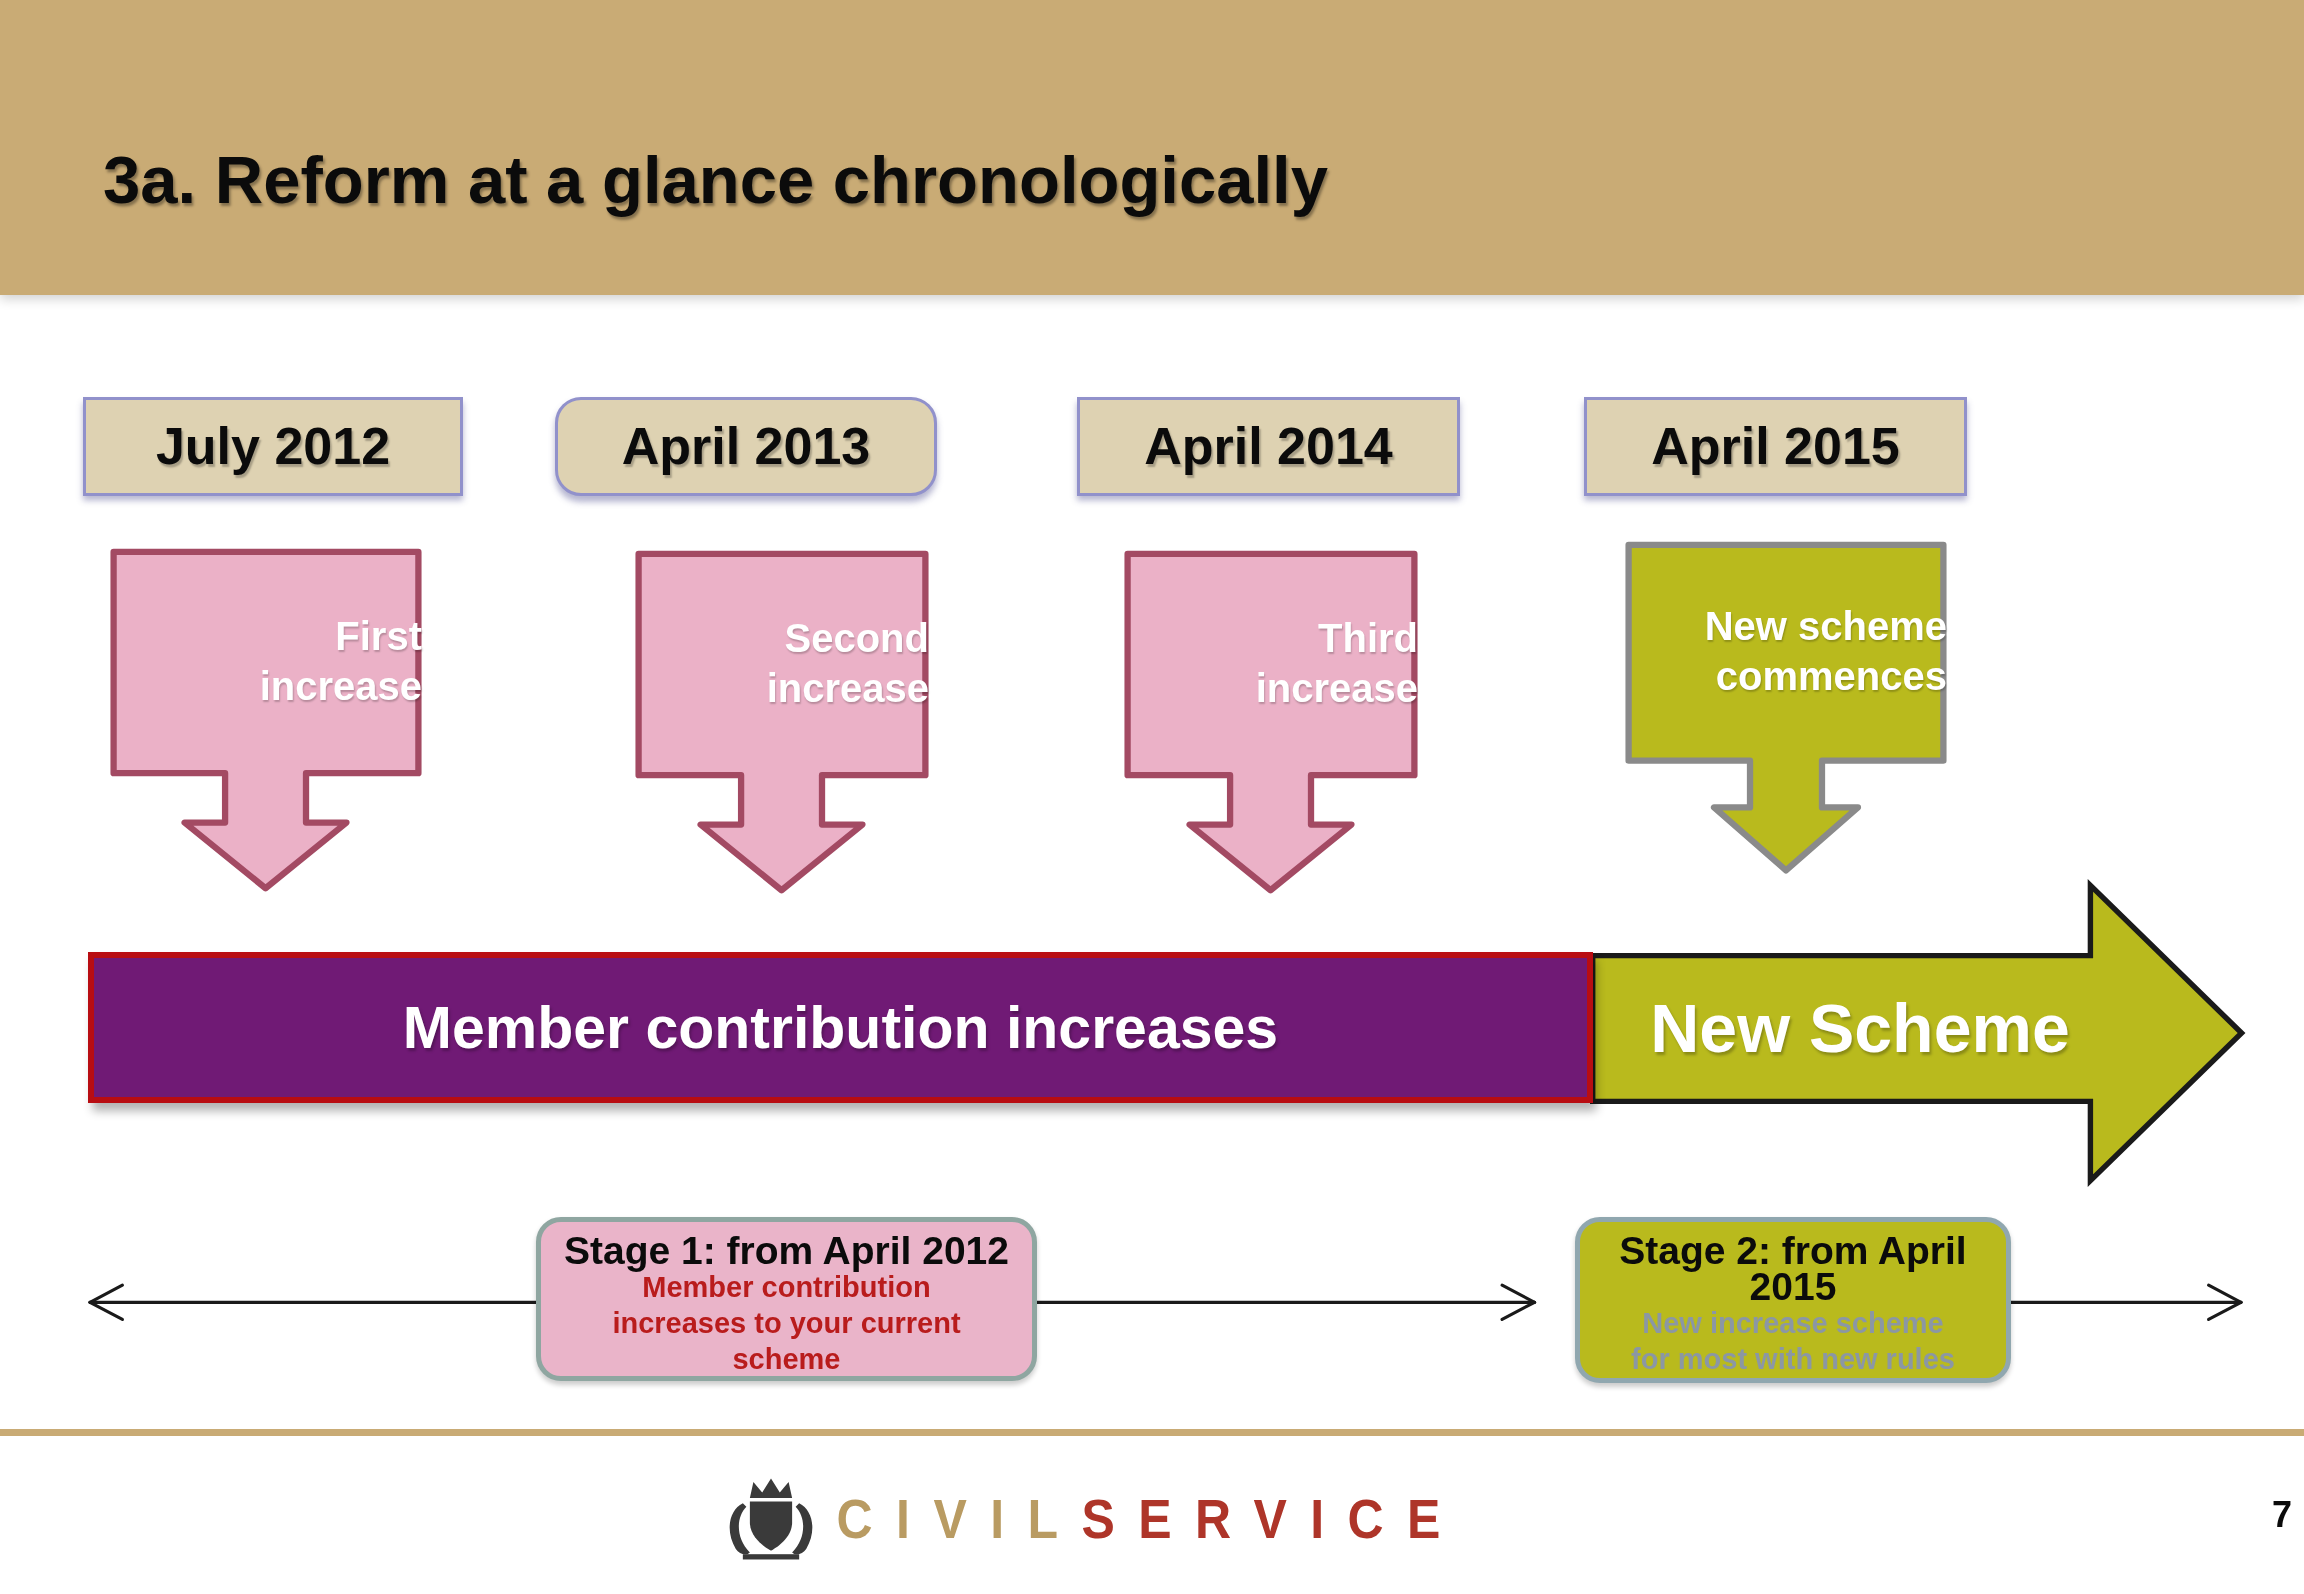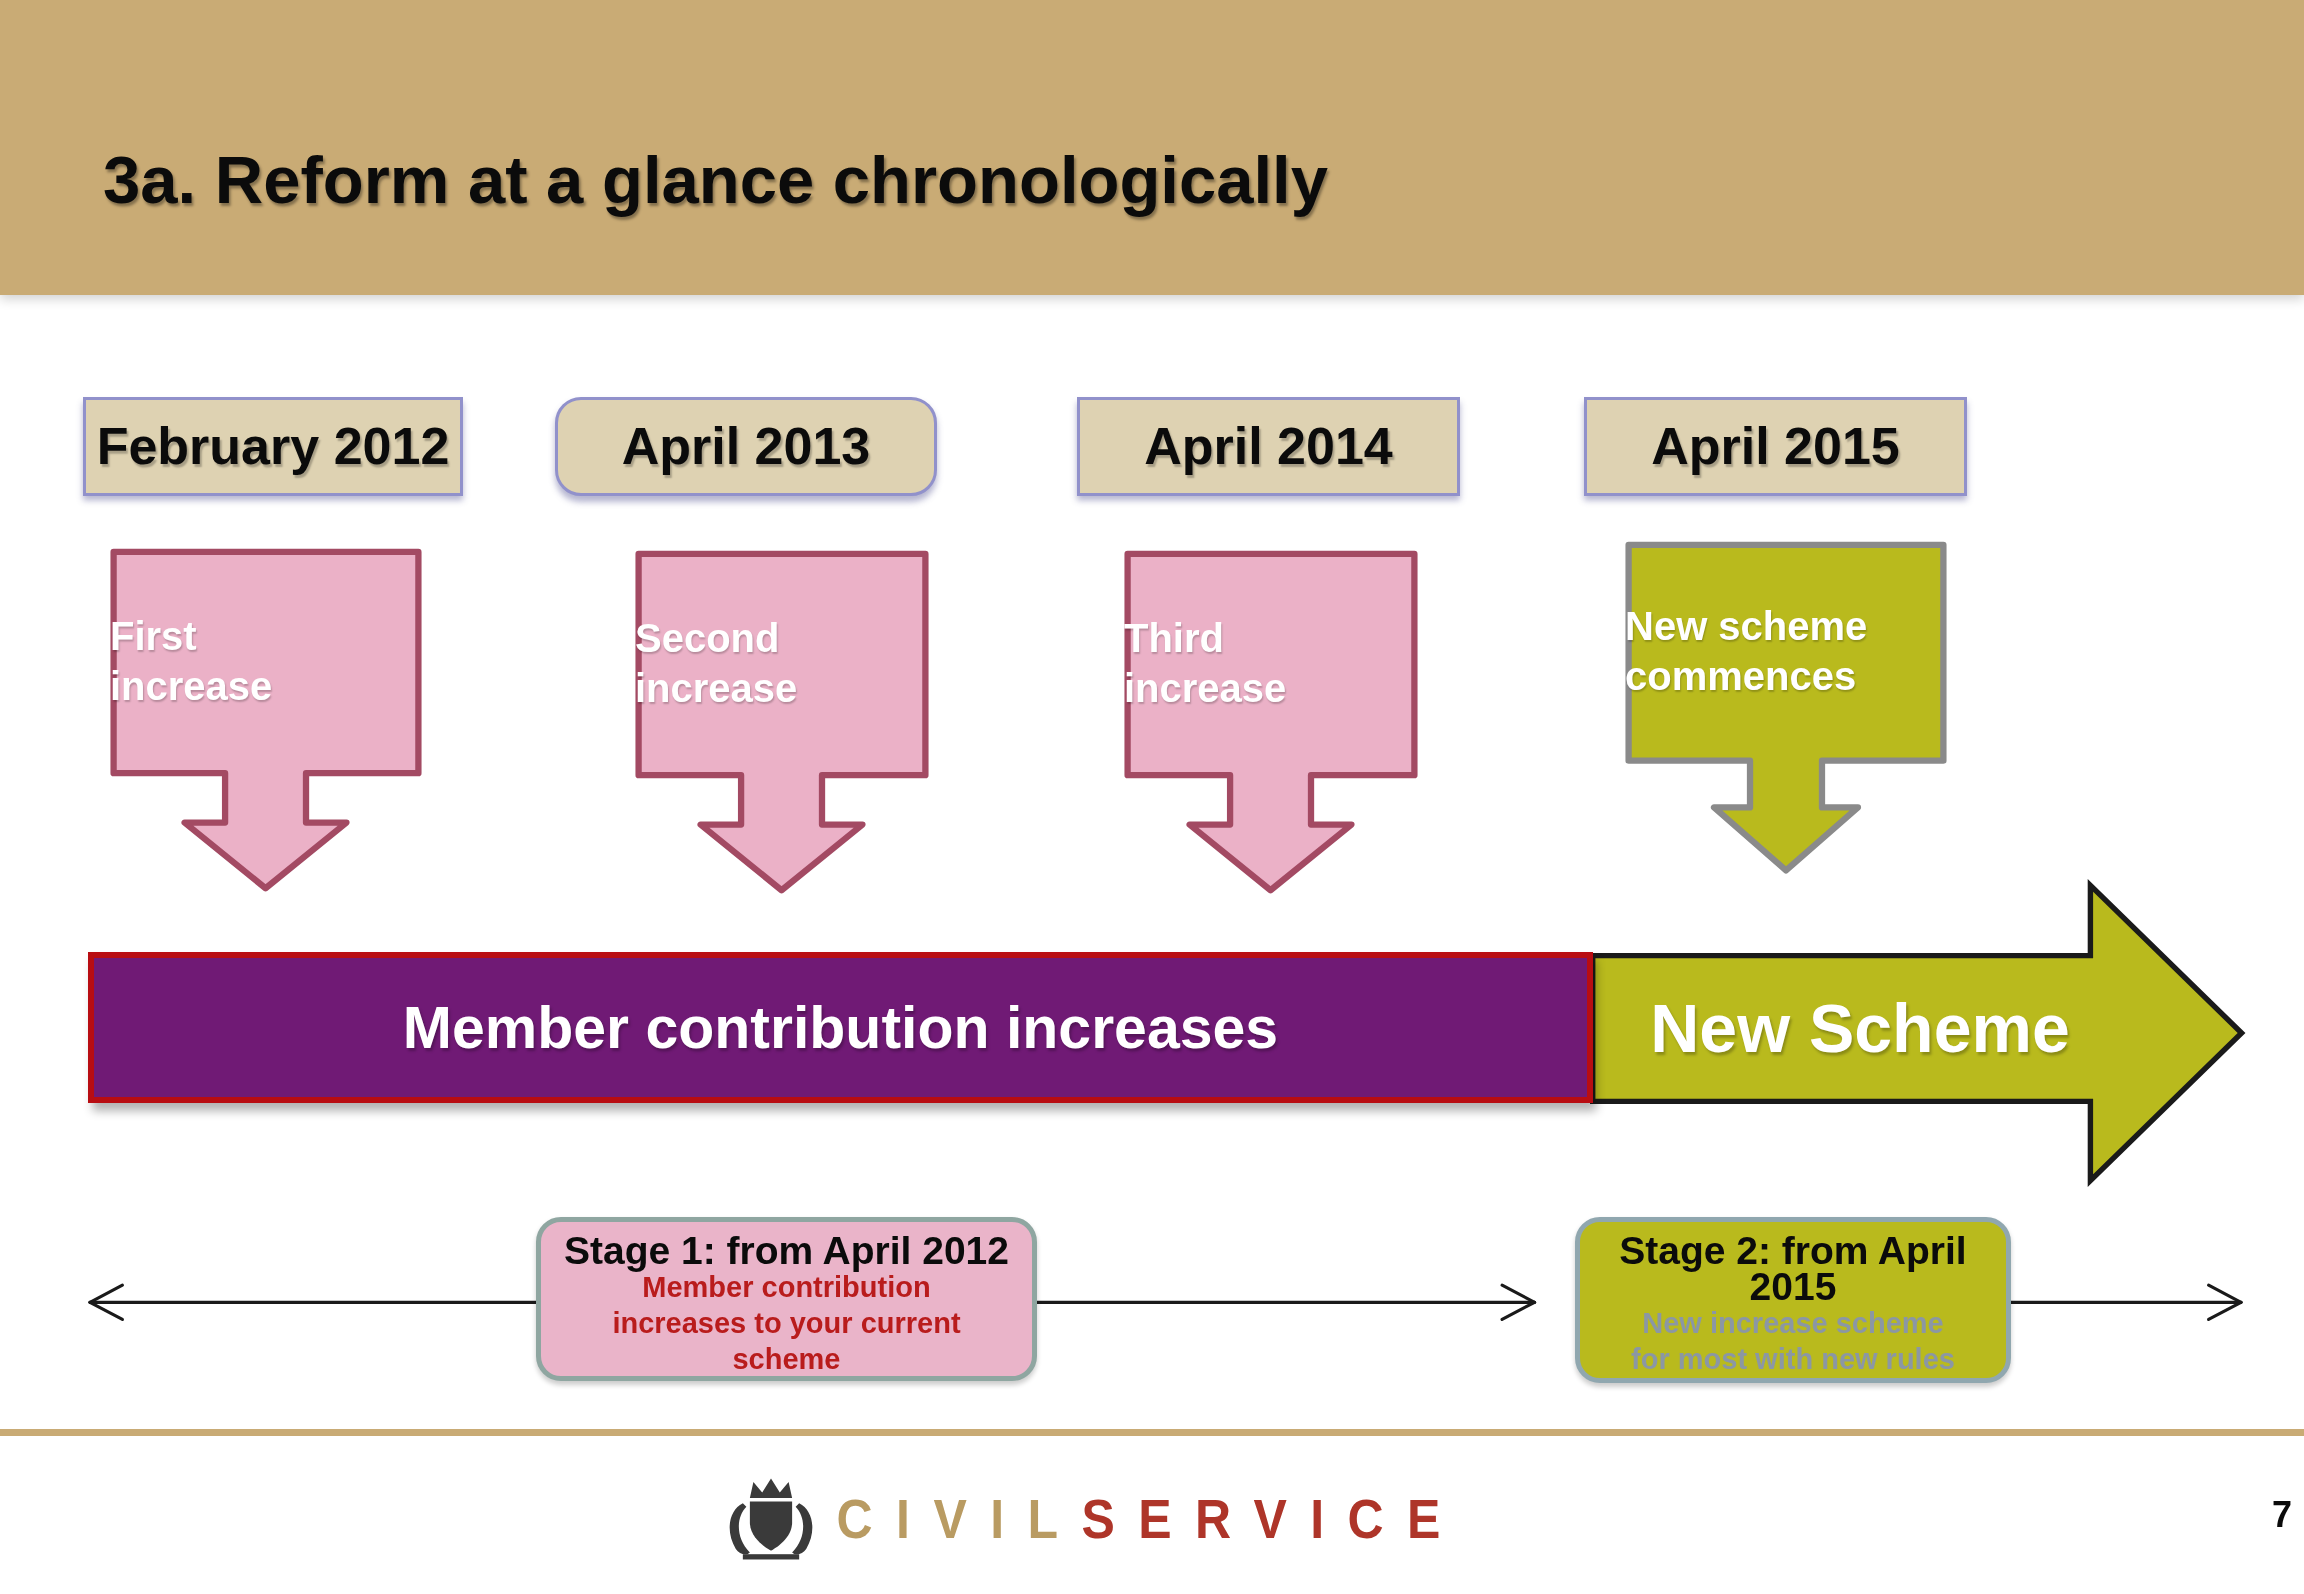--- a/index.html
+++ b/index.html
@@ -25,21 +25,21 @@
     text-align:center;font-size:52px;font-weight:bold;color:#0b0b0b;
     line-height:92px;text-shadow:1.8px 2.7px 1.8px rgba(0,0,0,.25);
   }
   #date-1{left:83px;width:380px;}
   #date-2{left:555px;width:382px;border-radius:26px;}
   #date-3{left:1077px;width:383px;}
   #date-4{left:1584px;width:383px;}
   
   .callout-svg{position:absolute;overflow:visible;}
   .callout-text{
-    position:absolute;display:flex;flex-direction:column;justify-content:center;align-items:flex-start;
+    position:absolute;display:flex;flex-direction:column;justify-content:center;align-items:flex-end;
     color:#ffffff;font-weight:bold;font-size:40px;line-height:50px;text-align:center;
     text-shadow:0.9px 1.8px 1.8px rgba(0,0,0,.22);
   }
   
   .banner-pink{
     position:absolute;left:88px;top:952px;width:1505px;height:151px;box-sizing:border-box;
     background:#701a75;border:6.3px solid #b80d12;
     box-shadow:3.6px 8px 9px rgba(0,0,0,.30);
   }
   .banner-pink-label{
@@ -81,21 +81,21 @@
   }
 </style>
 </head>
 <body>
 
 <div id="slide">
 
   <div class="header-band"></div>
   <div class="slide-title">3a. Reform at a glance chronologically</div>
 
-  <div class="date-box" id="date-1">February 2012</div>
+  <div class="date-box" id="date-1">July 2012</div>
   <div class="date-box" id="date-2">April 2013</div>
   <div class="date-box" id="date-3">April 2014</div>
   <div class="date-box" id="date-4">April 2015</div>
 
   <svg class="callout-svg" style="left:110px;top:548px;" width="312" height="346" viewBox="0 0 347 384">
     <polygon points="4,4 343,4 343,250 218,250 218,305 263,305 173,378 83,305 128,305 128,250 4,250" fill="#ebb1c7" stroke="#a34a63" stroke-width="7" stroke-linejoin="round"></polygon>
   </svg>
   <div class="callout-text" style="left:110px;top:548px;width:312px;height:225px;">
     <span>First</span>
     <span>increase</span>

